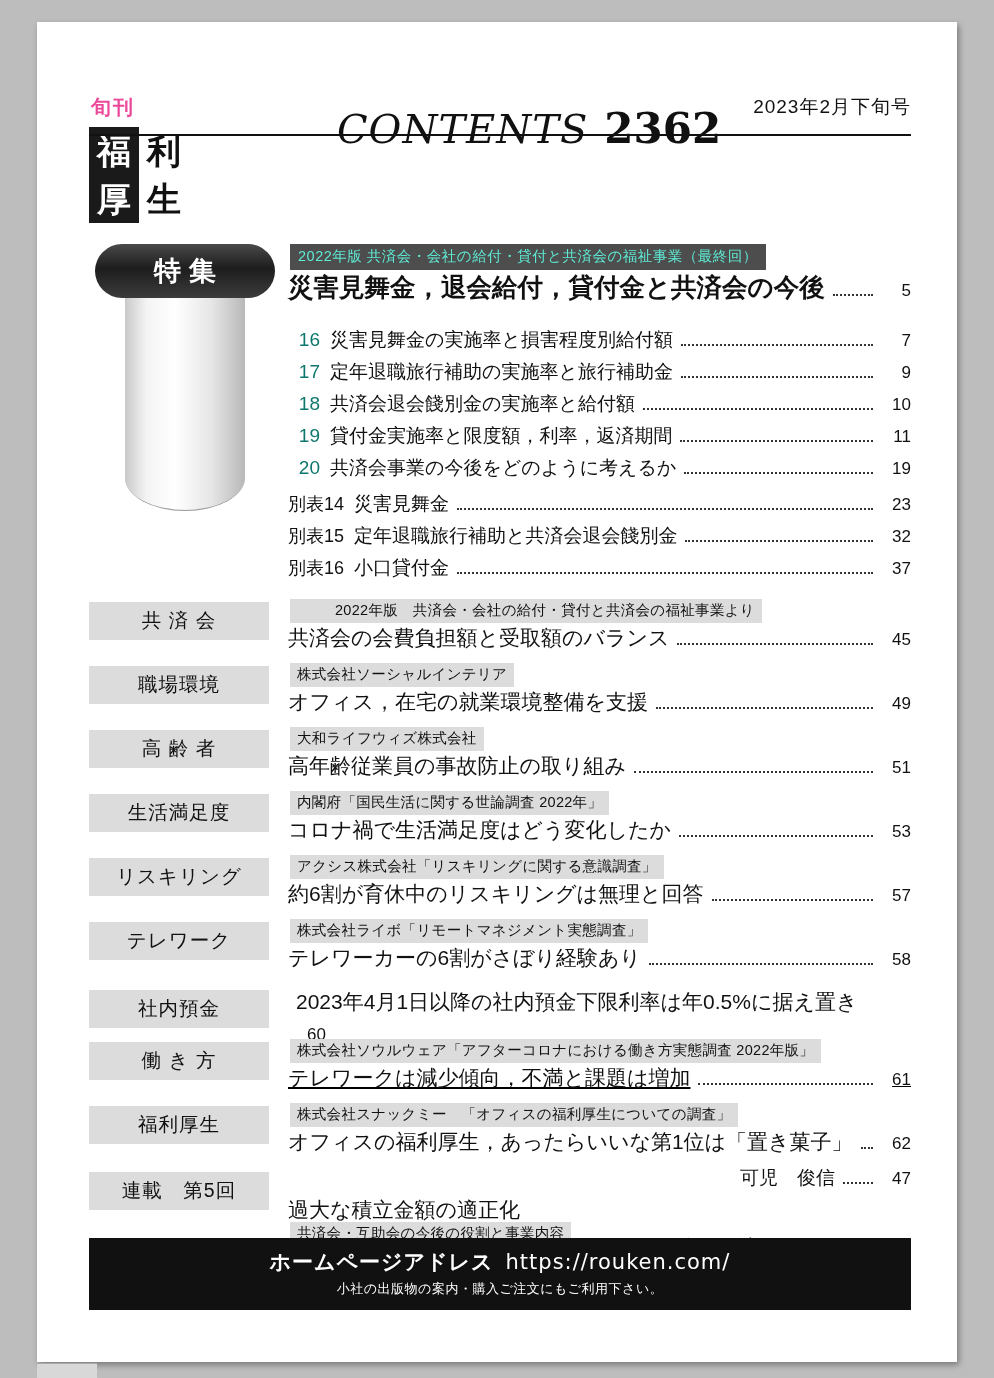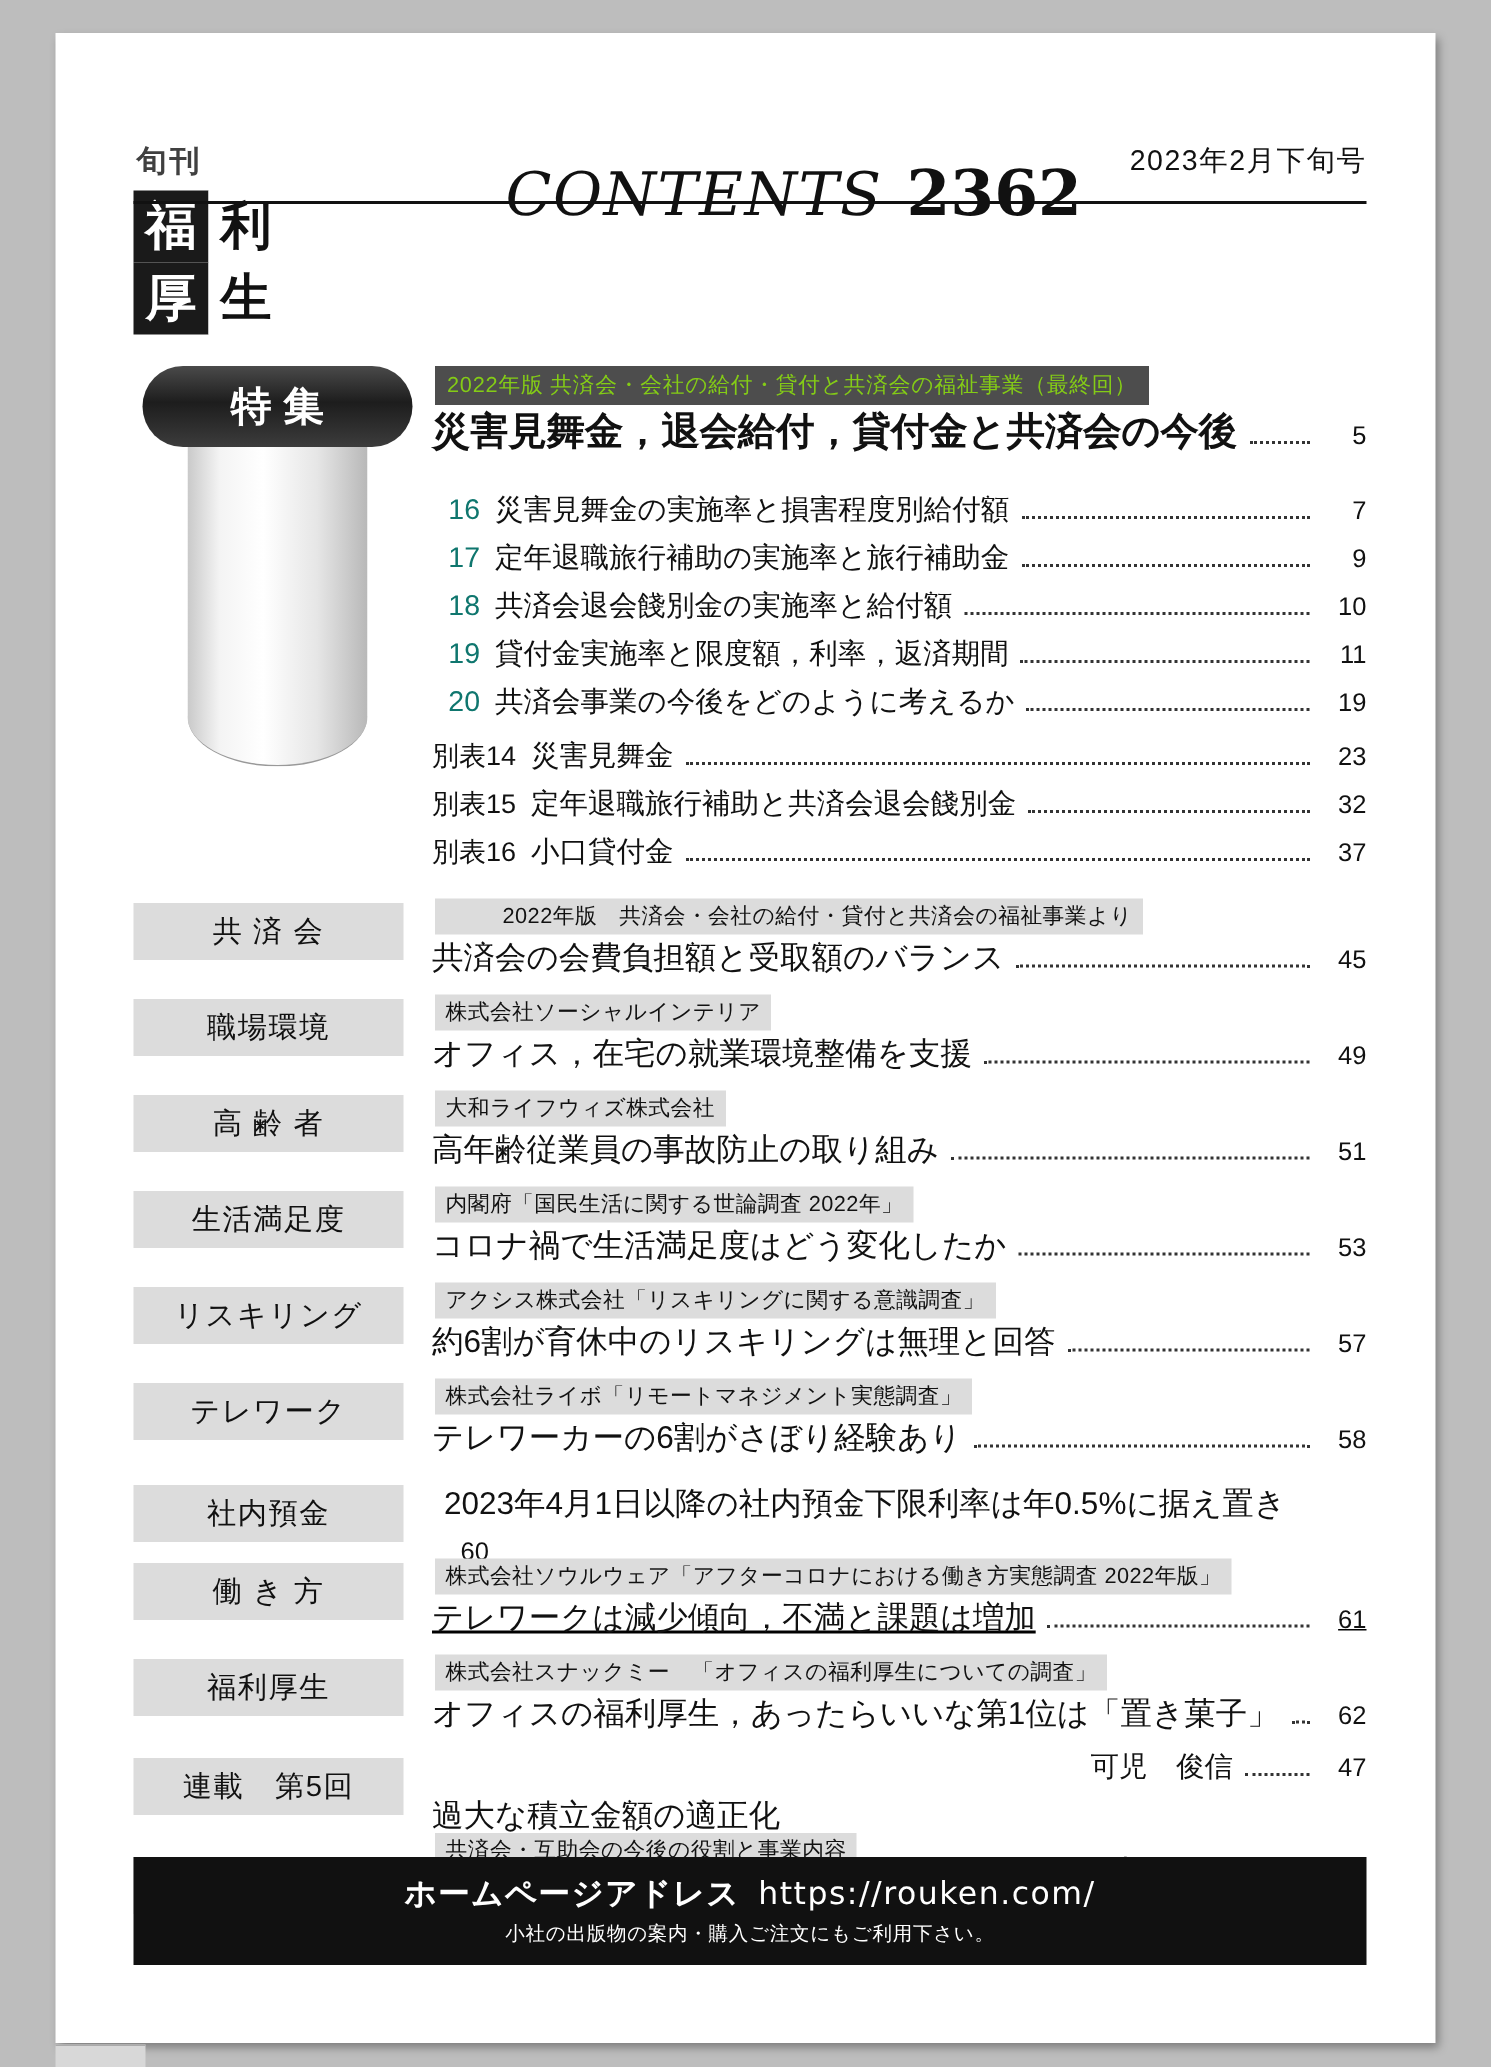--- a/index.html
+++ b/index.html
@@ -28,21 +28,21 @@
   .masthead {
     position: absolute;
     left: 52px;
     top: 72px;
     width: 110px;
   }
   .masthead .junkan {
     font-size: 20px;
     font-weight: bold;
     letter-spacing: 2px;
-    color: #404040;
+    color: #ec4899;
     margin-left: 2px;
   }
   .logo-box {
     margin-top: 6px;
     width: 104px;
   }
   .logo-row {
     display: flex;
   }
   .logo-cell {
@@ -122,21 +122,21 @@
     border-radius: 0 0 50% 50% / 0 0 14% 14%;
     border-bottom: 1px solid #999;
   }
 
   
   .feature-head-tag {
     position: absolute;
     left: 253px;
     top: 222px;
     background: #4d4d4d;
-    color: #84cc16;
+    color: #5eead4;
     font-size: 14.5px;
     padding: 3px 8px 4px 8px;
     letter-spacing: 0.5px;
   }
   .feature-title-row {
     position: absolute;
     left: 251px;
     top: 248px;
     right: 46px;
     display: flex;
@@ -431,21 +431,21 @@
   <div class="sec-sub" style="top:1081px;">株式会社スナックミー　「オフィスの福利厚生についての調査」</div>
   <div class="sec-title-row" style="top:1106px;">
     <span class="sec-title">オフィスの福利厚生，あったらいいな第1位は「置き菓子」</span>
     <span class="leader"></span>
     <span class="pg">62</span>
   </div>
 
   <div class="cat" style="top:1150px;">連載　第5回</div>
   <div class="sec-sub" style="top:1200px;">共済会・互助会の今後の役割と事業内容</div>
   <div class="sec-title-row" style="top:1143px; left:690px; right:46px;">
-    <span class="author" style="margin-left:0;">可児　俊信</span>
+    <span class="author" style="margin-left:13px;">可児　俊信</span>
     <span class="leader"></span>
     <span class="pg">47</span>
   </div>
   <div class="sec-title-row" style="top:1174px;">
     <span class="sec-title">過大な積立金額の適正化</span>
   </div>
 
   <div class="cat" style="top:1216px;">連載　第2回</div>
   <div class="plain-sub" style="top:1216px;">人的資本経営時代の福利厚生を考える</div>
   <div class="sec-title-row" style="top:1212px; left:625px; right:46px;">

